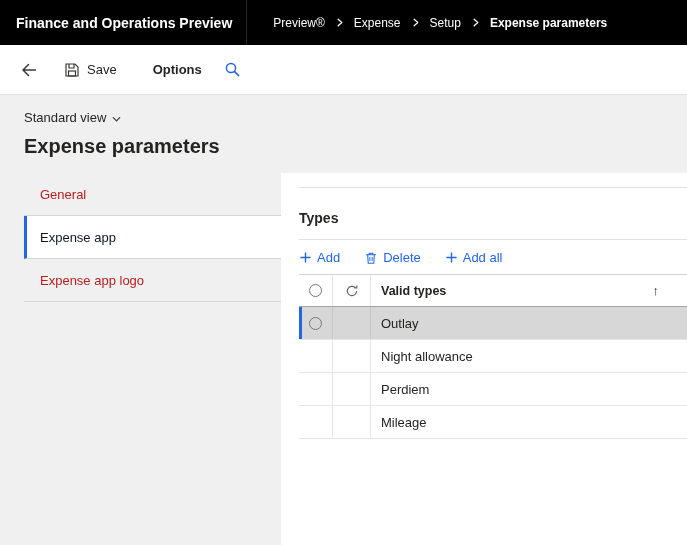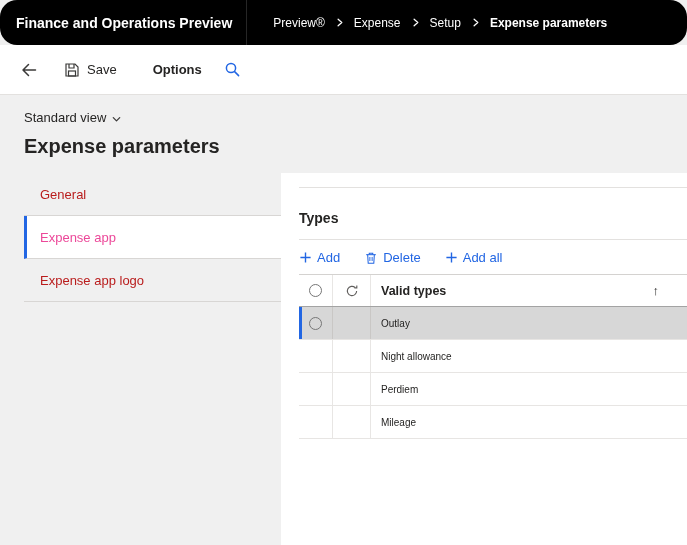--- a/index.html
+++ b/index.html
@@ -3,21 +3,21 @@
 <meta charset="utf-8">
 <style>
   * { margin:0; padding:0; box-sizing:border-box; }
   html,body { background:#fff; }
   .screen{
     width:687px; height:545px; position:relative; overflow:hidden;
     font-family:"Liberation Sans","DejaVu Sans",sans-serif;
     background:#f0f0f0; color:#252423;
   }
   
-  .topbar{ height:45px; background:#000; display:flex; align-items:center; color:#fff;border-radius:17px; }
+  .topbar{ height:45px; background:#000; display:flex; align-items:center; color:#fff; }
   .app-title{ margin-left:16px; font-size:14px; font-weight:700; white-space:nowrap; cursor:pointer; }
   .topbar-sep{ width:1px; height:45px; background:#262626; margin-left:14px; }
   .breadcrumb{ margin-left:26px; display:flex; align-items:center; gap:9px; font-size:12px; white-space:nowrap; }
   .crumb{ cursor:pointer; }
   .crumb.last{ font-weight:600; }
   .crumb-chev{ display:block; }
   
   .cmdbar{ height:50px; background:#fff; display:flex; align-items:center; padding-left:12px; border-bottom:1px solid #e3e1df; }
   .icon-btn{ width:34px; height:34px; display:flex; align-items:center; justify-content:center; cursor:pointer; border-radius:2px; }
   .cmd-btn{ display:flex; align-items:center; gap:7px; font-size:13px; height:34px; padding:0 10px; margin-left:8px; cursor:pointer; border-radius:2px; }
@@ -25,38 +25,38 @@
   .cmd-search{ margin-left:14px; color:var(--accent); }
   
   .page{ padding:13px 0 0 24px; height:450px; }
   .view-selector{ display:inline-flex; align-items:flex-end; gap:5px; font-size:13px; cursor:pointer; }
   .page-title{ margin-top:9px; font-size:20px; font-weight:700; color:#252423; }
   .body{ display:flex; margin-top:15px; height:372px; }
   
   .vtabs{ width:257px; flex:0 0 257px; }
   .vtab{ height:43px; display:flex; align-items:center; padding-left:16px; font-size:13px; color:#b91c1c;
          border-bottom:1px solid #d8d6d4; cursor:pointer; }
-  .vtab.selected{ background:#fff; color:#ec4899; border-left:3px solid var(--accent); padding-left:13px; }
+  .vtab.selected{ background:#fff; color:#0f172a; border-left:3px solid var(--accent); padding-left:13px; }
   
   .panel{ flex:1; background:#fff; padding:14px 0 0 18px; overflow:hidden; display:flex; flex-direction:column; }
   .panel-heading{ font-size:16px; font-weight:600; margin:7px 0 15px; color:#252423; }
   .hr{ height:1px; background:#e3e1df; flex:0 0 1px; }
   .section-title{ margin-top:22px; margin-bottom:13px; font-size:14px; font-weight:600; }
   .grid-actions{ display:flex; align-items:center; gap:24px; padding:10px 0 9px; }
   .grid-action{ display:flex; align-items:center; gap:5px; font-size:13px; color:var(--accent); cursor:pointer; }
   
   .grid{ border-top:1px solid #d4d2d0; }
   .grid-header{ display:flex; align-items:stretch; height:32px; border-bottom:1px solid #a3a3a3;
                 font-size:12.5px; font-weight:600; background:#fff; }
   .col-sel{ flex:0 0 34px; display:flex; align-items:center; justify-content:center; border-right:1px solid #e8e6e4; }
   .col-ref{ flex:0 0 38px; display:flex; align-items:center; justify-content:center; border-right:1px solid #e8e6e4; }
   .col-main{ flex:1; display:flex; align-items:center; padding-left:10px; position:relative; }
   .sort-arrow{ position:absolute; right:28px; font-weight:400; font-size:13px; color:#252423; }
   .grid-row{ display:flex; align-items:stretch; height:33px; border-bottom:1px solid #e7e5e3;
-             font-size:10px; position:relative; cursor:pointer; background:#fff; }
+             font-size:13px; position:relative; cursor:pointer; background:#fff; }
   .grid-row.selected{ background:#d7d7d7; }
   .grid-row.selected .col-sel, .grid-row.selected .col-ref{ border-right-color:#c9c7c5; }
   .grid-row.selected::before{ content:""; position:absolute; left:0; top:0; bottom:0; width:3px; background:var(--accent); }
   .radio{ width:13px; height:13px; border:1px solid #767676; border-radius:50%; }
 </style>
 </head>
 <body>
 
 <div class="screen">
 

